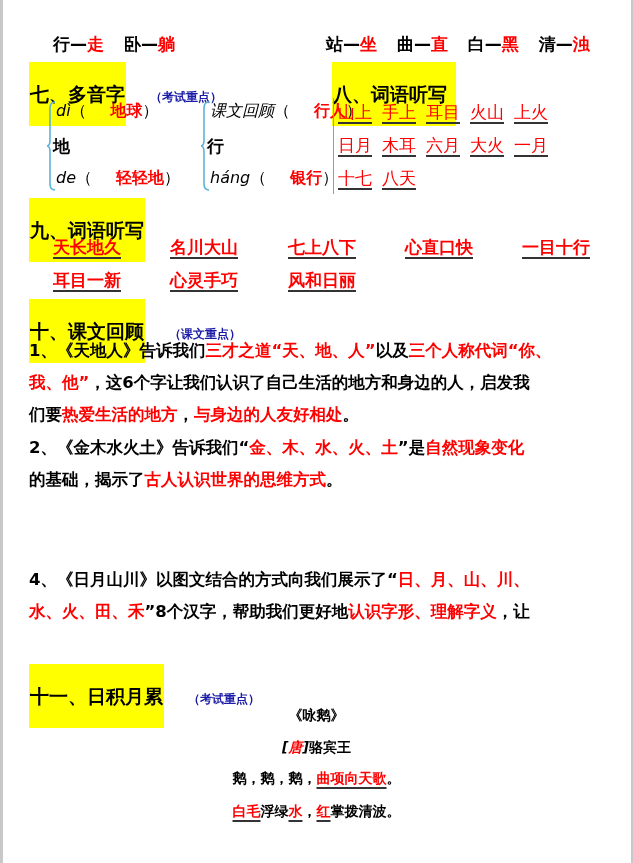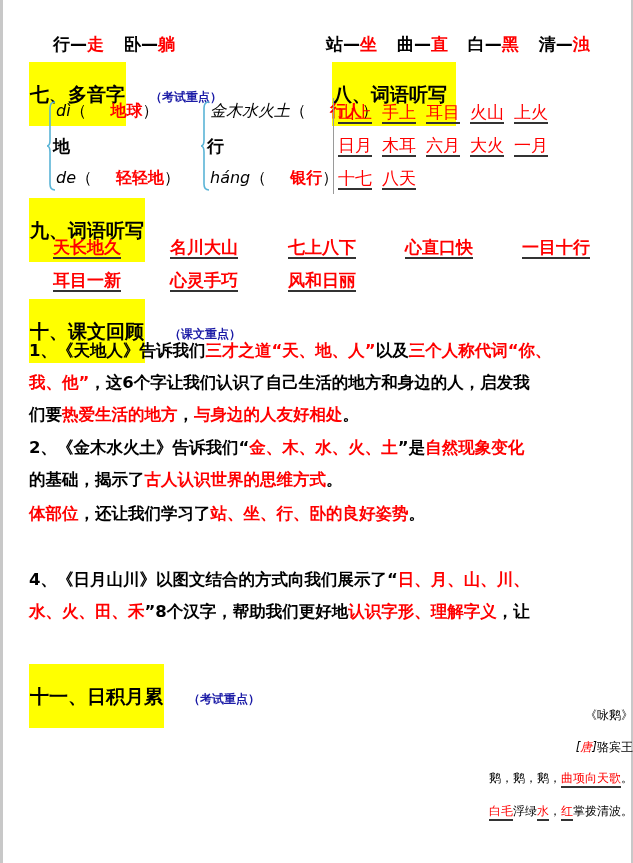--- a/index.html
+++ b/index.html
@@ -22,21 +22,21 @@
   .head { font-size: 19px; line-height: 32px; height: 32px; padding: 16px 1px; font-weight: bold; }
   .pair { display: inline-block; margin-right: 14px; }
   .pair .a { color: #000; }
   .pair .b { color: #ff0000; }
   .vline { position: absolute; left: 333px; top: 98px; width: 1px; height: 96px; background: #9a9a9a; }
   .brace { position: absolute; }
   .brace svg { display: block; }
   .py { font-style: italic; font-size: 16px; }
   .words .w { display: inline-block; margin-right: 10px; font-weight: normal; }
   .para { position: absolute; left: 29px; width: 590px; font-size: 16.5px; font-weight: bold; line-height: 32px; }
-  .center { position: absolute; left: 0; width: 633px; text-align: right; font-size: 12px; font-weight: normal; }
+  .center { position: absolute; left: 0; width: 633px; text-align: center; font-size: 14px; font-weight: bold; }
 </style>
 </head>
 <body>
 
 <div class="edge-left"></div>
 <div class="edge-right"></div>
 
 <div class="abs t17 bold" style="left:29px; top:33px;">
   <span class="pair"><span class="a">行</span><span>—</span><span class="b">走</span></span>
   <span class="pair"><span class="a">卧</span><span>—</span><span class="b">躺</span></span>
@@ -69,21 +69,21 @@
   <span class="py">de</span><span class="t16">（</span><span class="red bold t16">轻轻地</span><span class="t16">）</span>
 </div>
 
 <div class="abs t17 bold" style="left:183px; top:135px;">行</div>
 <div class="brace" style="left:200px; top:100px;">
   <svg width="10" height="92" viewBox="0 0 10 92">
       <path d="M9 2 Q4 2 4 8 L4 40 Q4 46 1 46 Q4 46 4 52 L4 84 Q4 90 9 90" fill="none" stroke="#5ab4d6" stroke-width="1.6"></path>
     </svg>
 </div>
 <div class="abs" style="left:210px; top:101px;">
-  <span class="py">金木水火土</span><span class="t16">（</span><span class="red bold t16">行人</span><span class="t16">）</span>
+  <span class="py">课文回顾</span><span class="t16">（</span><span class="red bold t16">行人</span><span class="t16">）</span>
 </div>
 <div class="abs" style="left:210px; top:168px;">
   <span class="py">háng</span><span class="t16">（</span><span class="red bold t16">银行</span><span class="t16">）</span>
 </div>
 
 <div class="vline"></div>
 
 <div class="abs red t17 words" style="left:338px; top:101px;">
   <span class="w u">山上</span><span class="w u">手上</span><span class="w u">耳目</span><span class="w u">火山</span><span class="w u">上火</span>
 </div>
@@ -119,21 +119,20 @@
   <div><span class="red">我、他”</span><span>，这6个字让我们认识了自己生活的地方和身边的人，启发我</span></div>
   <div><span>们要</span><span class="red">热爱生活的地方</span><span>，</span><span class="red">与身边的人友好相处</span><span>。</span></div>
 </div>
 
 <div class="para" style="top:432px;">
   <div><span>2、《金木水火土》告诉我们“</span><span class="red">金、木、水、火、土</span><span>”是</span><span class="red">自然现象变化</span></div>
   <div><span>的基础，揭示了</span><span class="red">古人认识世界的思维方式</span><span>。</span></div>
 </div>
 
 <div class="para" style="top:498px;">
-  <div><span class="red">体部位</span><span>，还让我们学习了</span><span class="red">站、坐、行、卧的良好姿势</span><span>。</span></div>
 </div>
 
 <div class="para" style="top:564px;">
   <div><span>4、《日月山川》以图文结合的方式向我们展示了“</span><span class="red">日、月、山、川、</span></div>
   <div><span class="red">水、火、田、禾</span><span>”8个汉字，帮助我们更好地</span><span class="red">认识字形、理解字义</span><span>，让</span></div>
 </div>
 
 <div class="abs" style="left:29px; top:664px;">
   <span class="hl head" style="display:inline-block;">十一、日积月累</span><span class="blue bold t18">（考试重点）</span>
 </div>

